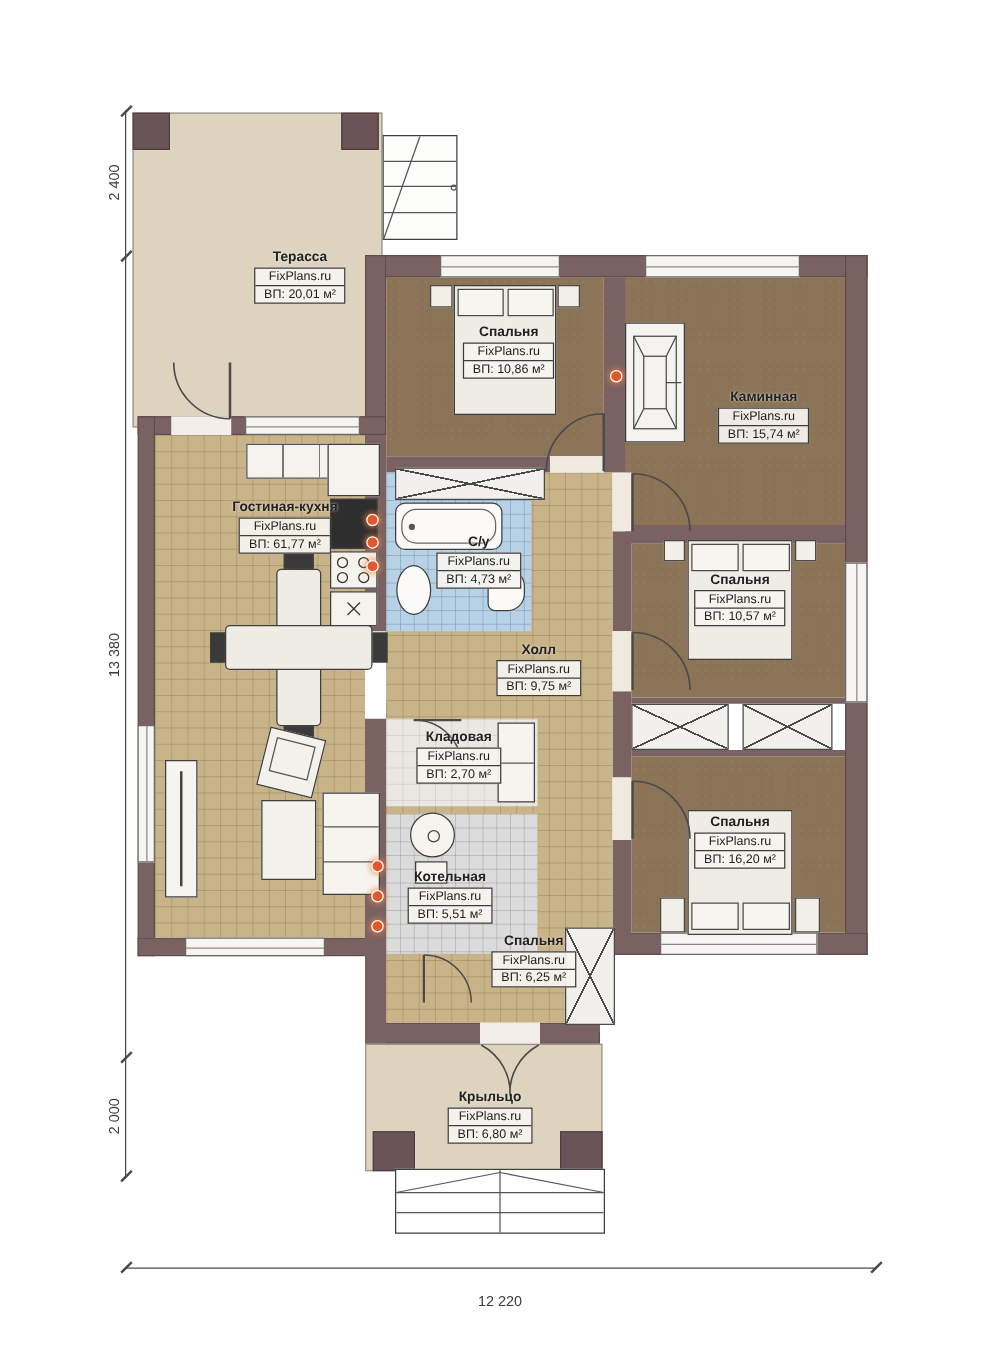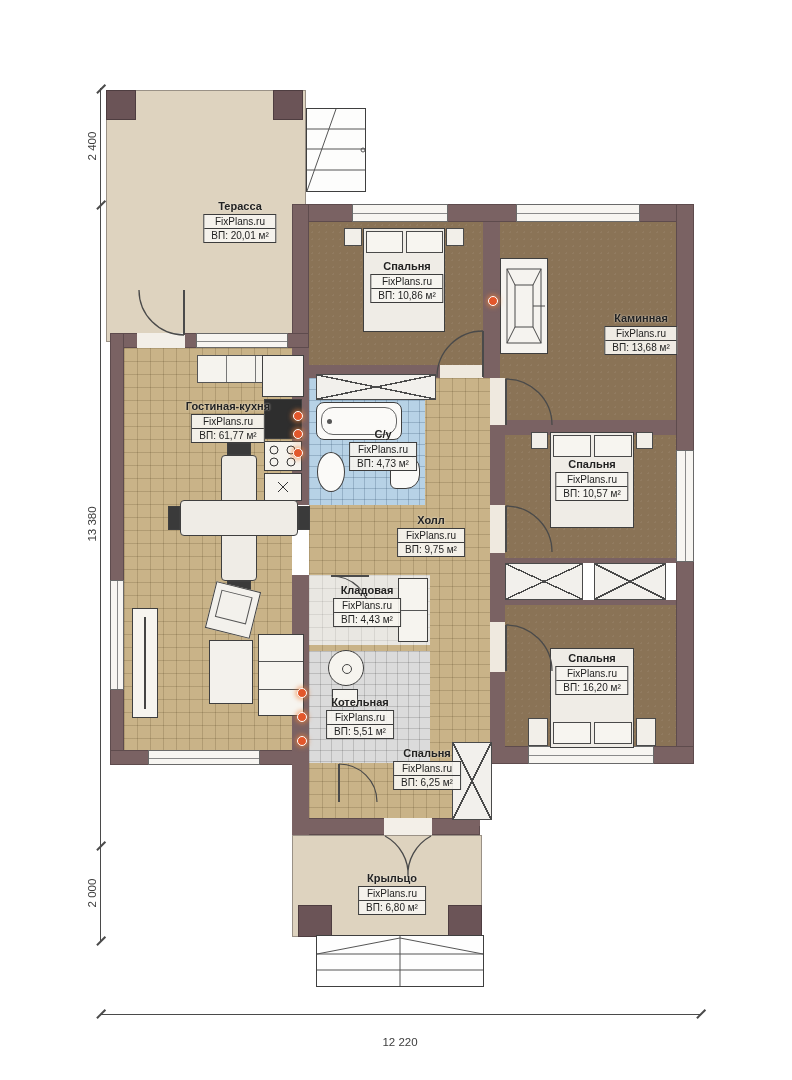--- a/index.html
+++ b/index.html
@@ -282,43 +282,43 @@
   <div class="dot" style="left:488px;top:296px;"></div>
 
   <div class="rlabel" style="left:240px;top:200px;">
     <div class="rname">Терасса</div>
     <div class="rbox"><div class="rrow">FixPlans.ru</div><div class="rrow">ВП: 20,01 м²</div></div>
   </div>
   <div class="rlabel" style="left:407px;top:260px;">
     <div class="rname">Спальня</div>
     <div class="rbox"><div class="rrow">FixPlans.ru</div><div class="rrow">ВП: 10,86 м²</div></div>
   </div>
-  <div class="rlabel" style="left:611px;top:312px;margin-left:30px;">
+  <div class="rlabel" style="left:611px;top:312px;">
     <div class="rname">Каминная</div>
-    <div class="rbox"><div class="rrow">FixPlans.ru</div><div class="rrow">ВП: 13,68 м²</div></div>
+    <div class="rbox"><div class="rrow">FixPlans.ru</div><div class="rrow">ВП: 15,74 м²</div></div>
   </div>
   <div class="rlabel" style="left:228px;top:400px;">
     <div class="rname">Гостиная-кухня</div>
     <div class="rbox"><div class="rrow">FixPlans.ru</div><div class="rrow">ВП: 61,77 м²</div></div>
   </div>
   <div class="rlabel" style="left:383px;top:428px;">
     <div class="rname">С/у</div>
     <div class="rbox"><div class="rrow">FixPlans.ru</div><div class="rrow">ВП: 4,73 м²</div></div>
   </div>
   <div class="rlabel" style="left:431px;top:514px;">
     <div class="rname">Холл</div>
     <div class="rbox"><div class="rrow">FixPlans.ru</div><div class="rrow">ВП: 9,75 м²</div></div>
   </div>
   <div class="rlabel" style="left:592px;top:458px;">
     <div class="rname">Спальня</div>
     <div class="rbox"><div class="rrow">FixPlans.ru</div><div class="rrow">ВП: 10,57 м²</div></div>
   </div>
   <div class="rlabel" style="left:367px;top:584px;">
     <div class="rname">Кладовая</div>
-    <div class="rbox"><div class="rrow">FixPlans.ru</div><div class="rrow">ВП: 4,43 м²</div></div>
+    <div class="rbox"><div class="rrow">FixPlans.ru</div><div class="rrow">ВП: 2,70 м²</div></div>
   </div>
   <div class="rlabel" style="left:360px;top:696px;">
     <div class="rname">Котельная</div>
     <div class="rbox"><div class="rrow">FixPlans.ru</div><div class="rrow">ВП: 5,51 м²</div></div>
   </div>
   <div class="rlabel" style="left:592px;top:652px;">
     <div class="rname">Спальня</div>
     <div class="rbox"><div class="rrow">FixPlans.ru</div><div class="rrow">ВП: 16,20 м²</div></div>
   </div>
   <div class="rlabel" style="left:427px;top:747px;">

